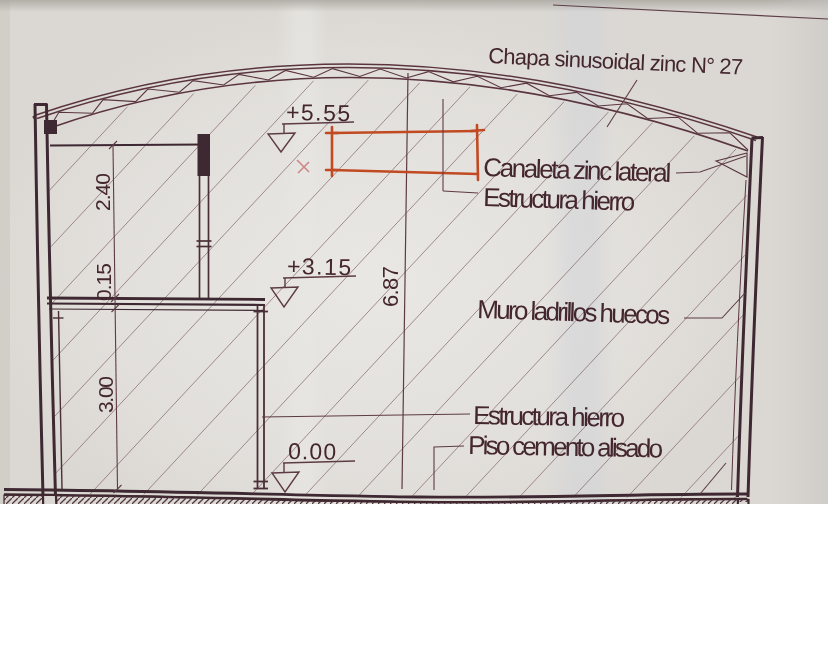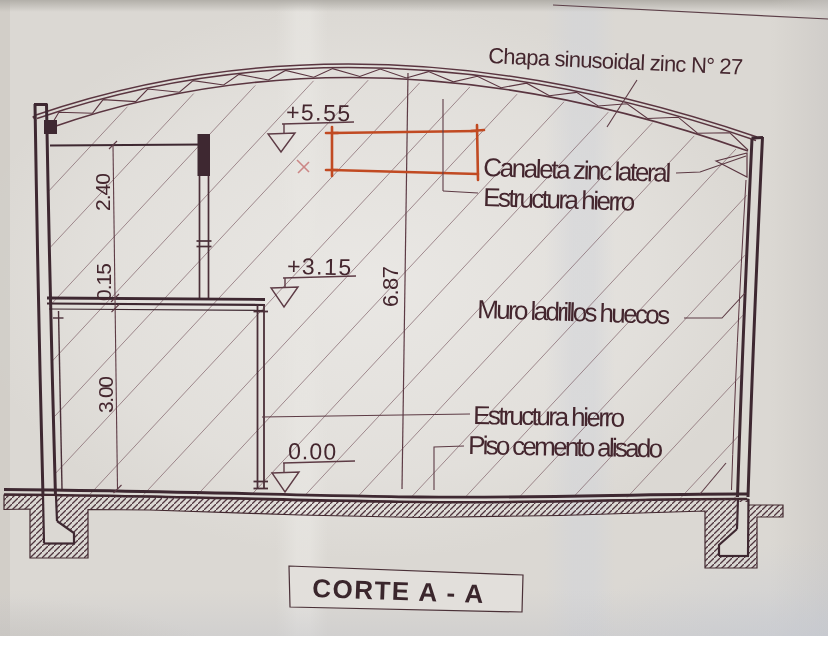--- a/index.html
+++ b/index.html
@@ -1,15 +1,15 @@
 <!DOCTYPE html>
 <html><head><meta charset="utf-8">
 <style>
 html,body{margin:0;padding:0;}
-#page{position:relative;width:828px;height:636px;overflow:hidden;background:#fca5a5;font-family:"Liberation Sans",sans-serif;}
+#page{position:relative;width:828px;height:504px;overflow:hidden;background:#fca5a5;font-family:"Liberation Sans",sans-serif;}
 svg{position:absolute;left:0;top:0;filter:blur(0.34px);}
 </style></head>
 <body>
 
 <div id="page">
 <svg width="828" height="655" viewBox="0 0 828 655">
 <defs>
 <pattern id="gh" width="6" height="6" patternUnits="userSpaceOnUse">
   <line x1="-1" y1="7" x2="7" y2="-1" stroke="#50363f" stroke-width="1.25"></line>
 </pattern>

